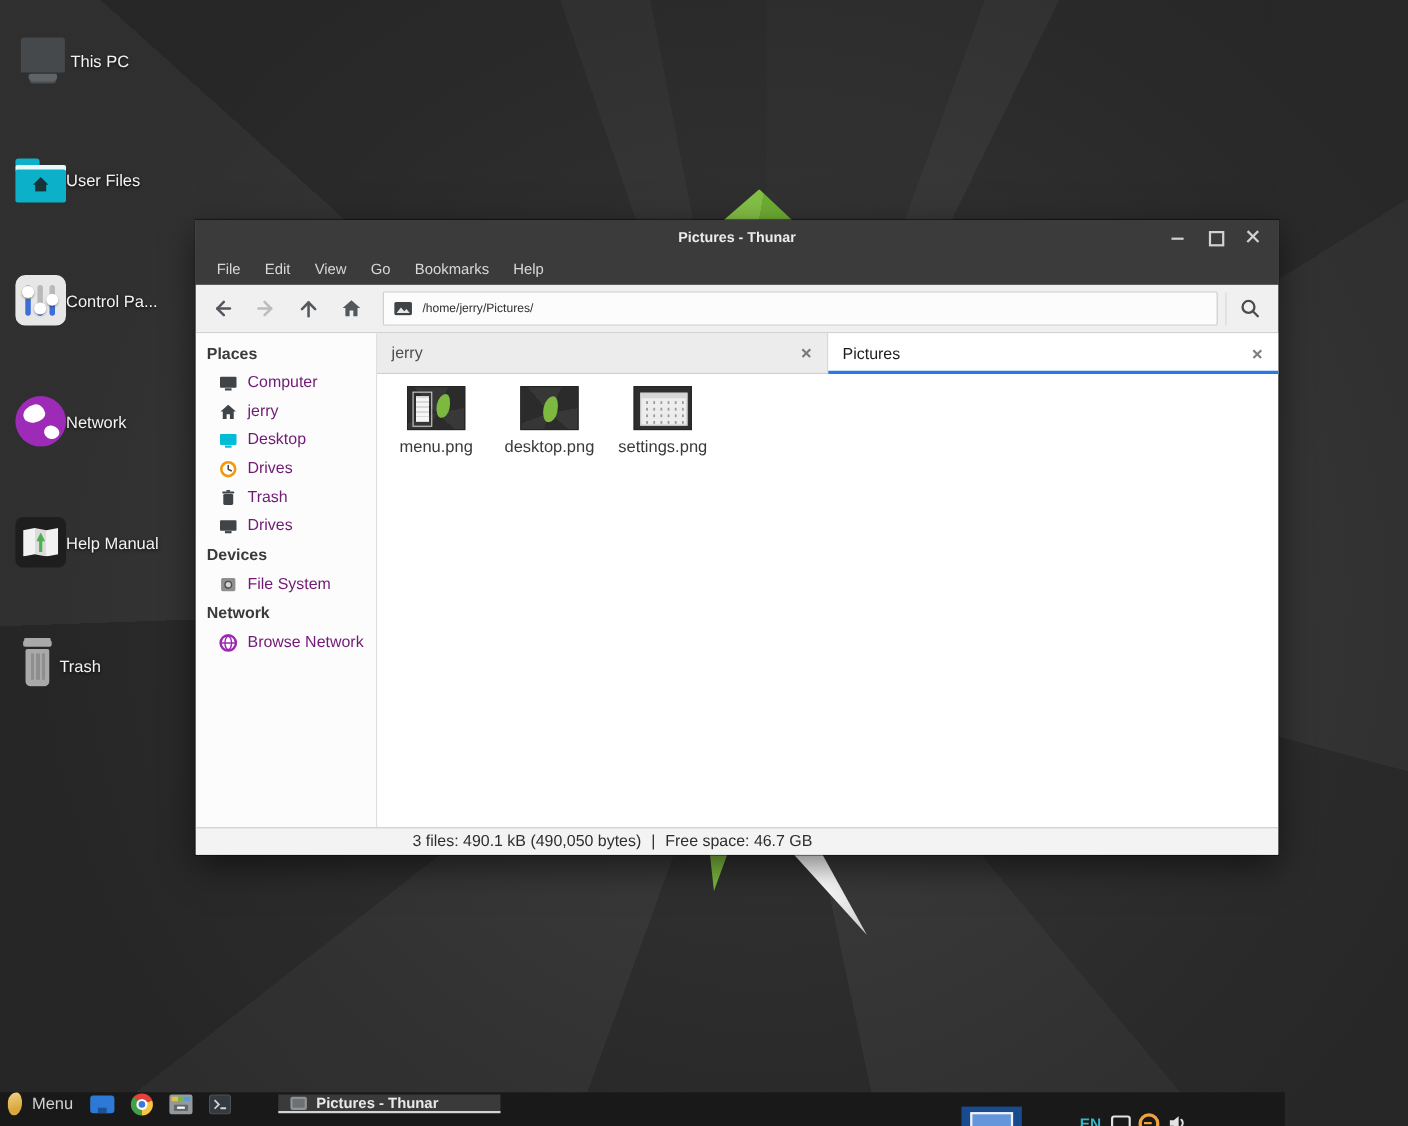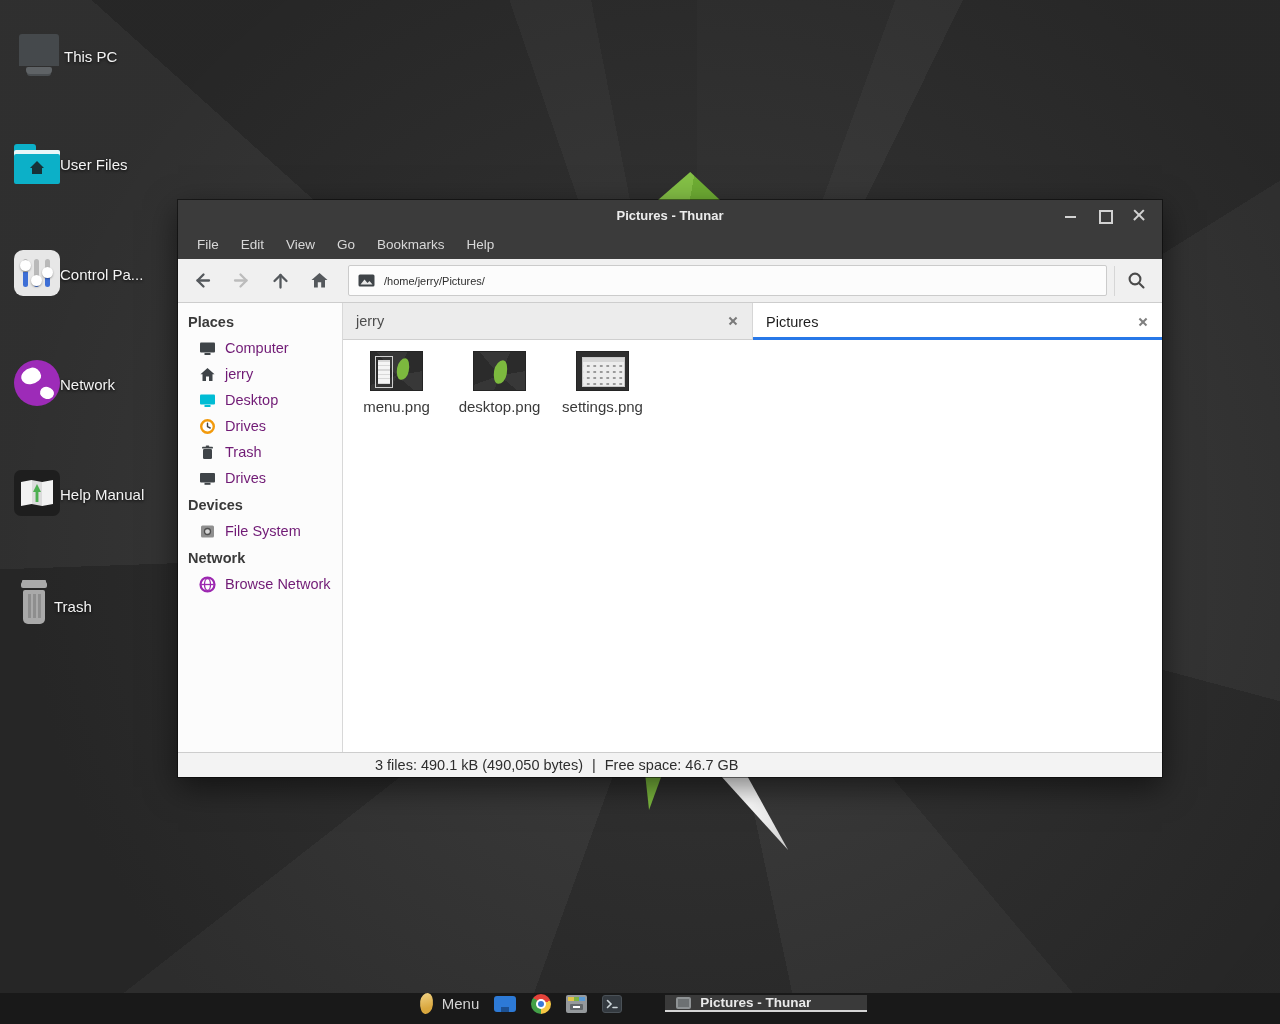--- a/index.html
+++ b/index.html
@@ -143,21 +143,21 @@
   .white-panel { position:absolute; left:4px; top:4px; width:18px; height:32px; background:#f5f5f5; border:1px solid #d0d0d0;
     background-image: repeating-linear-gradient(#f5f5f5 0 3px, #d8d8d8 3px 4.5px); background-clip: content-box; padding: 3px 2px; }
   .settings-win { position:absolute; left:5px; top:5px; width:43px; height:30px; background:#ededed; border:1px solid #c8c8c8;
     background-image: radial-gradient(#9a9a9a 1.1px, transparent 1.2px); background-size: 6.5px 6px; background-position: 2px 5px; }
   .settings-win::before { content:''; position:absolute; left:0; top:0; right:0; height:4px; background:#d6d6d6; }
   .file-label { margin-top: 7px; font-size: 15px; color: #3a3a3a; }
 
   .statusbar { height: 25px; background: #f3f3f3; border-top: 1px solid #cdcdcd; display: flex; align-items: center; padding-left: 197px; gap: 9px; font-size: 14.5px; color: #2e2e2e; flex: none; }
 
   
-  .taskbar { position: absolute; left: 0; bottom: 0; width: 1280px; height: 31px; background: #191919; display: flex; align-items: center; z-index: 5; flex-direction: column; }
+  .taskbar { position: absolute; left: 0; bottom: 0; width: 1168px; height: 31px; background: #191919; display: flex; align-items: flex-start; z-index: 5; }
   .tb-left { display: flex; align-items: center; padding-left: 7px; gap: 15px; }
   .menu-launcher { display: flex; align-items: center; gap: 9px; }
   .menu-label { font-size: 15px; color: #d2d2d2; }
   .gi-distro { width: 13px; height: 21px; background: linear-gradient(160deg, #f2d488, #d9a73e 70%); border-radius: 60% 45% 55% 50% / 45% 55% 50% 60%; transform: rotate(6deg); }
   .li-window { width: 22px; height: 16px; background: #2d7ad6; border-radius: 3px; position: relative; }
   .li-window::after { content:''; position:absolute; left:7px; bottom:0; width:8px; height:5px; background:#1c5193; }
   .li-chrome { width: 20px; height: 20px; border-radius: 50%;
     background: conic-gradient(from -50deg, #e4423a 0 120deg, #f7c743 120deg 230deg, #43a047 230deg 360deg); position: relative; }
   .li-chrome::before { content:''; position:absolute; left:5px; top:5px; width:10px; height:10px; background:#fff; border-radius:50%; }
   .li-chrome::after  { content:''; position:absolute; left:7px; top:7px; width:6px; height:6px; background:#3b78d9; border-radius:50%; }

